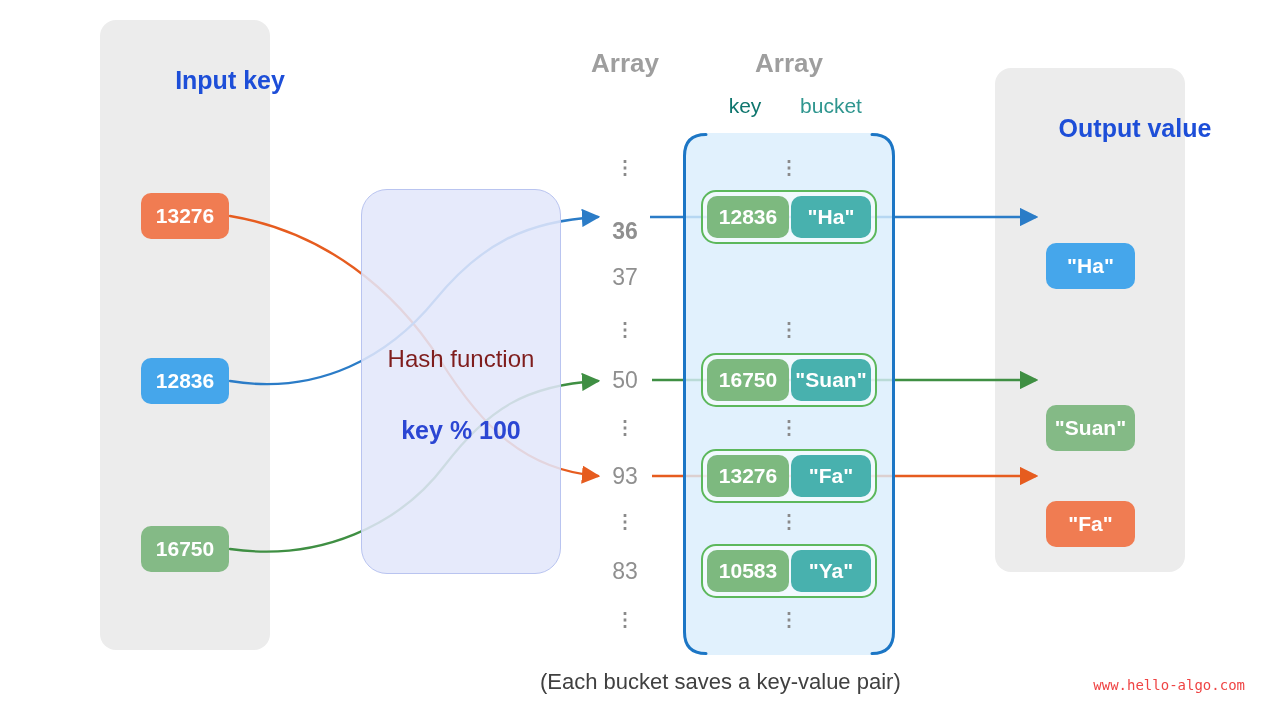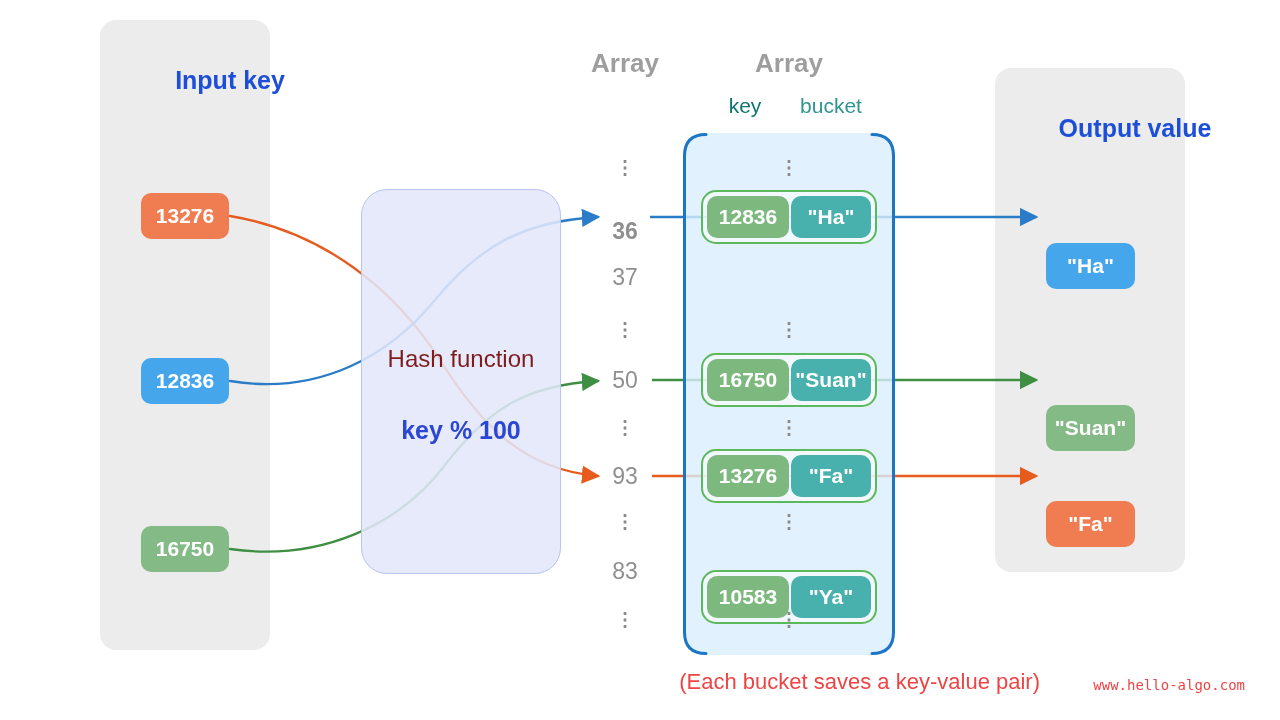--- a/index.html
+++ b/index.html
@@ -54,22 +54,22 @@
           background:rgba(255,255,255,0.55);border:2px solid #5CB85C;
           border-radius:15px;box-sizing:border-box;z-index:3;}
   .bucket .k{position:absolute;left:4px;top:4px;width:82px;height:42px;
              background:#7DB97F;border-radius:10px;color:#fff;font-size:21px;
              font-weight:bold;text-align:center;line-height:42px;}
   .bucket .v{position:absolute;right:4px;top:4px;width:80px;height:42px;
              background:#48B1AE;border-radius:10px;color:#fff;font-size:21px;
              font-weight:bold;text-align:center;line-height:42px;}
 
   
-  .caption{position:absolute;left:540px;top:669px;width:500px;text-align:right;
-           font-size:22px;color:#ef4444;z-index:5;}
+  .caption{position:absolute;left:540px;top:669px;width:500px;text-align:left;
+           font-size:22px;color:#404040;z-index:5;}
   .watermark{position:absolute;left:1040px;top:677px;width:205px;text-align:right;
              font-size:14px;color:#ef4444;font-family:"DejaVu Sans Mono", monospace;
              z-index:5;}
 </style>
 </head>
 <body>
 
 <div class="stage">
 
   <div class="gray-panel panel-input">
@@ -138,21 +138,21 @@
   <div class="bucket" style="top:353px;">
     <div class="k">16750</div>
     <div class="v">"Suan"</div>
   </div>
   <div class="dots" style="left:757px;top:414px;z-index:3;">⋮</div>
   <div class="bucket" style="top:449px;">
     <div class="k">13276</div>
     <div class="v">"Fa"</div>
   </div>
   <div class="dots" style="left:757px;top:508px;z-index:3;">⋮</div>
-  <div class="bucket" style="top:570px;">
+  <div class="bucket" style="top:544px;">
     <div class="k">10583</div>
     <div class="v">"Ya"</div>
   </div>
   <div class="dots" style="left:757px;top:606px;z-index:3;">⋮</div>
 
   <svg class="bracket-layer" width="1280" height="720" viewBox="0 0 1280 720">
     <path d="M 706 134.5 Q 684.5 134.5 684.5 156 L 684.5 632 Q 684.5 653.5 706 653.5" stroke="#1C76C5" stroke-width="3" fill="none" stroke-linecap="round"></path>
     <path d="M 872 134.5 Q 893.5 134.5 893.5 156 L 893.5 632 Q 893.5 653.5 872 653.5" stroke="#1C76C5" stroke-width="3" fill="none" stroke-linecap="round"></path>
   </svg>
 

